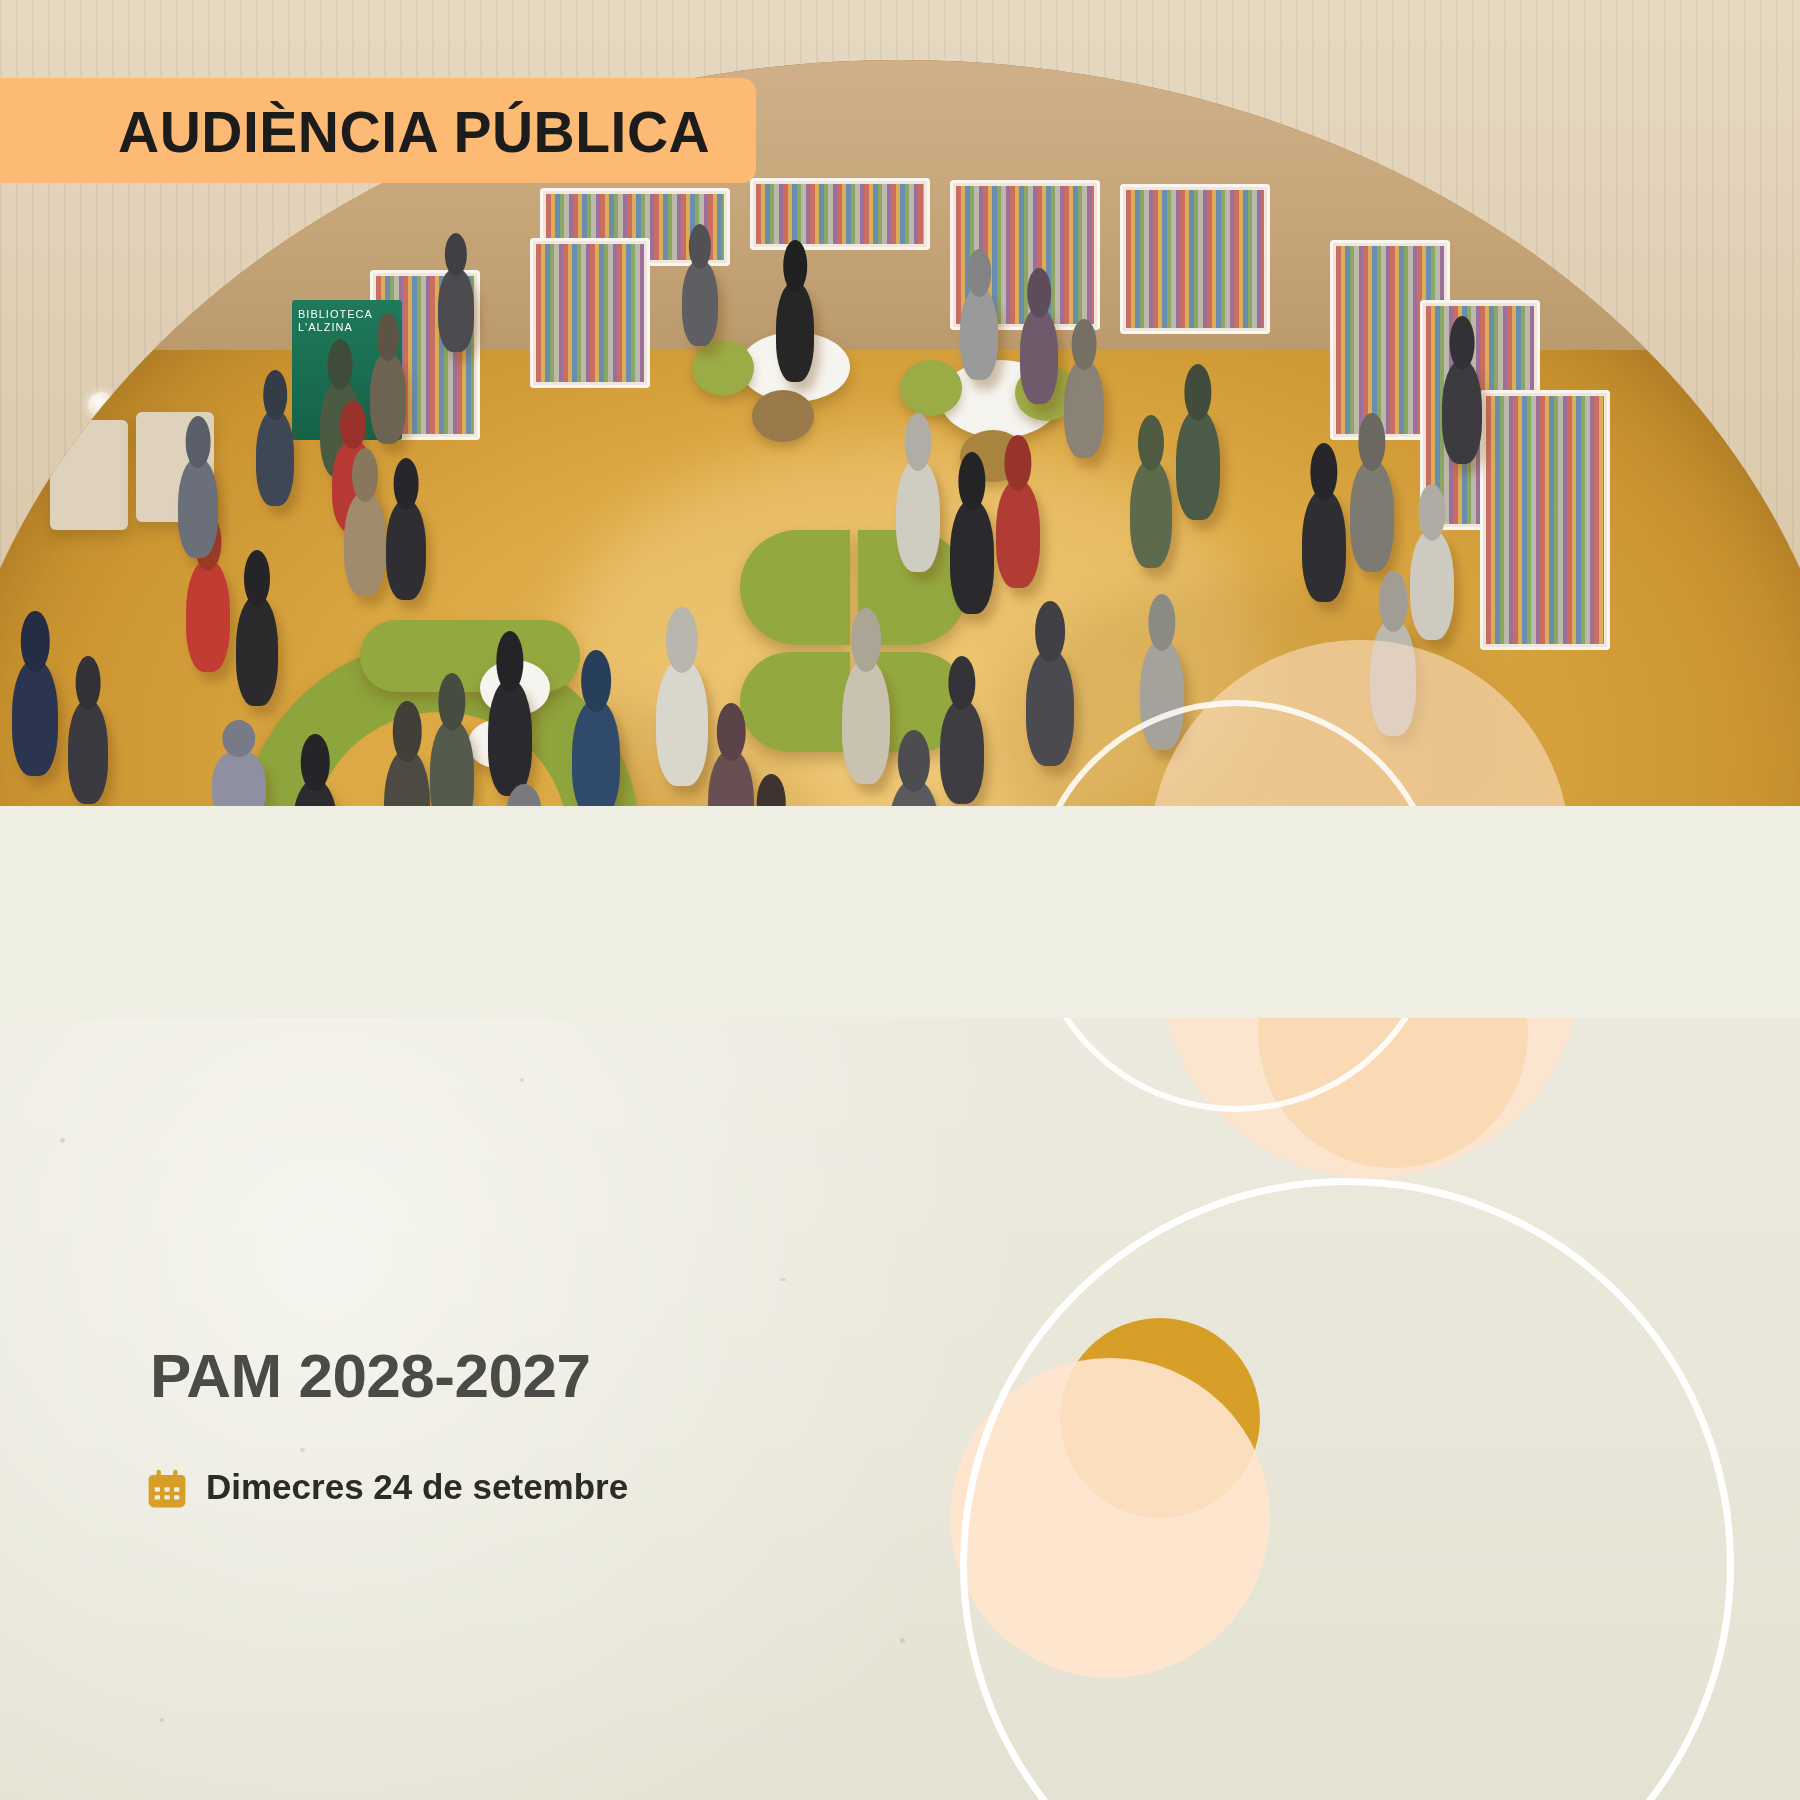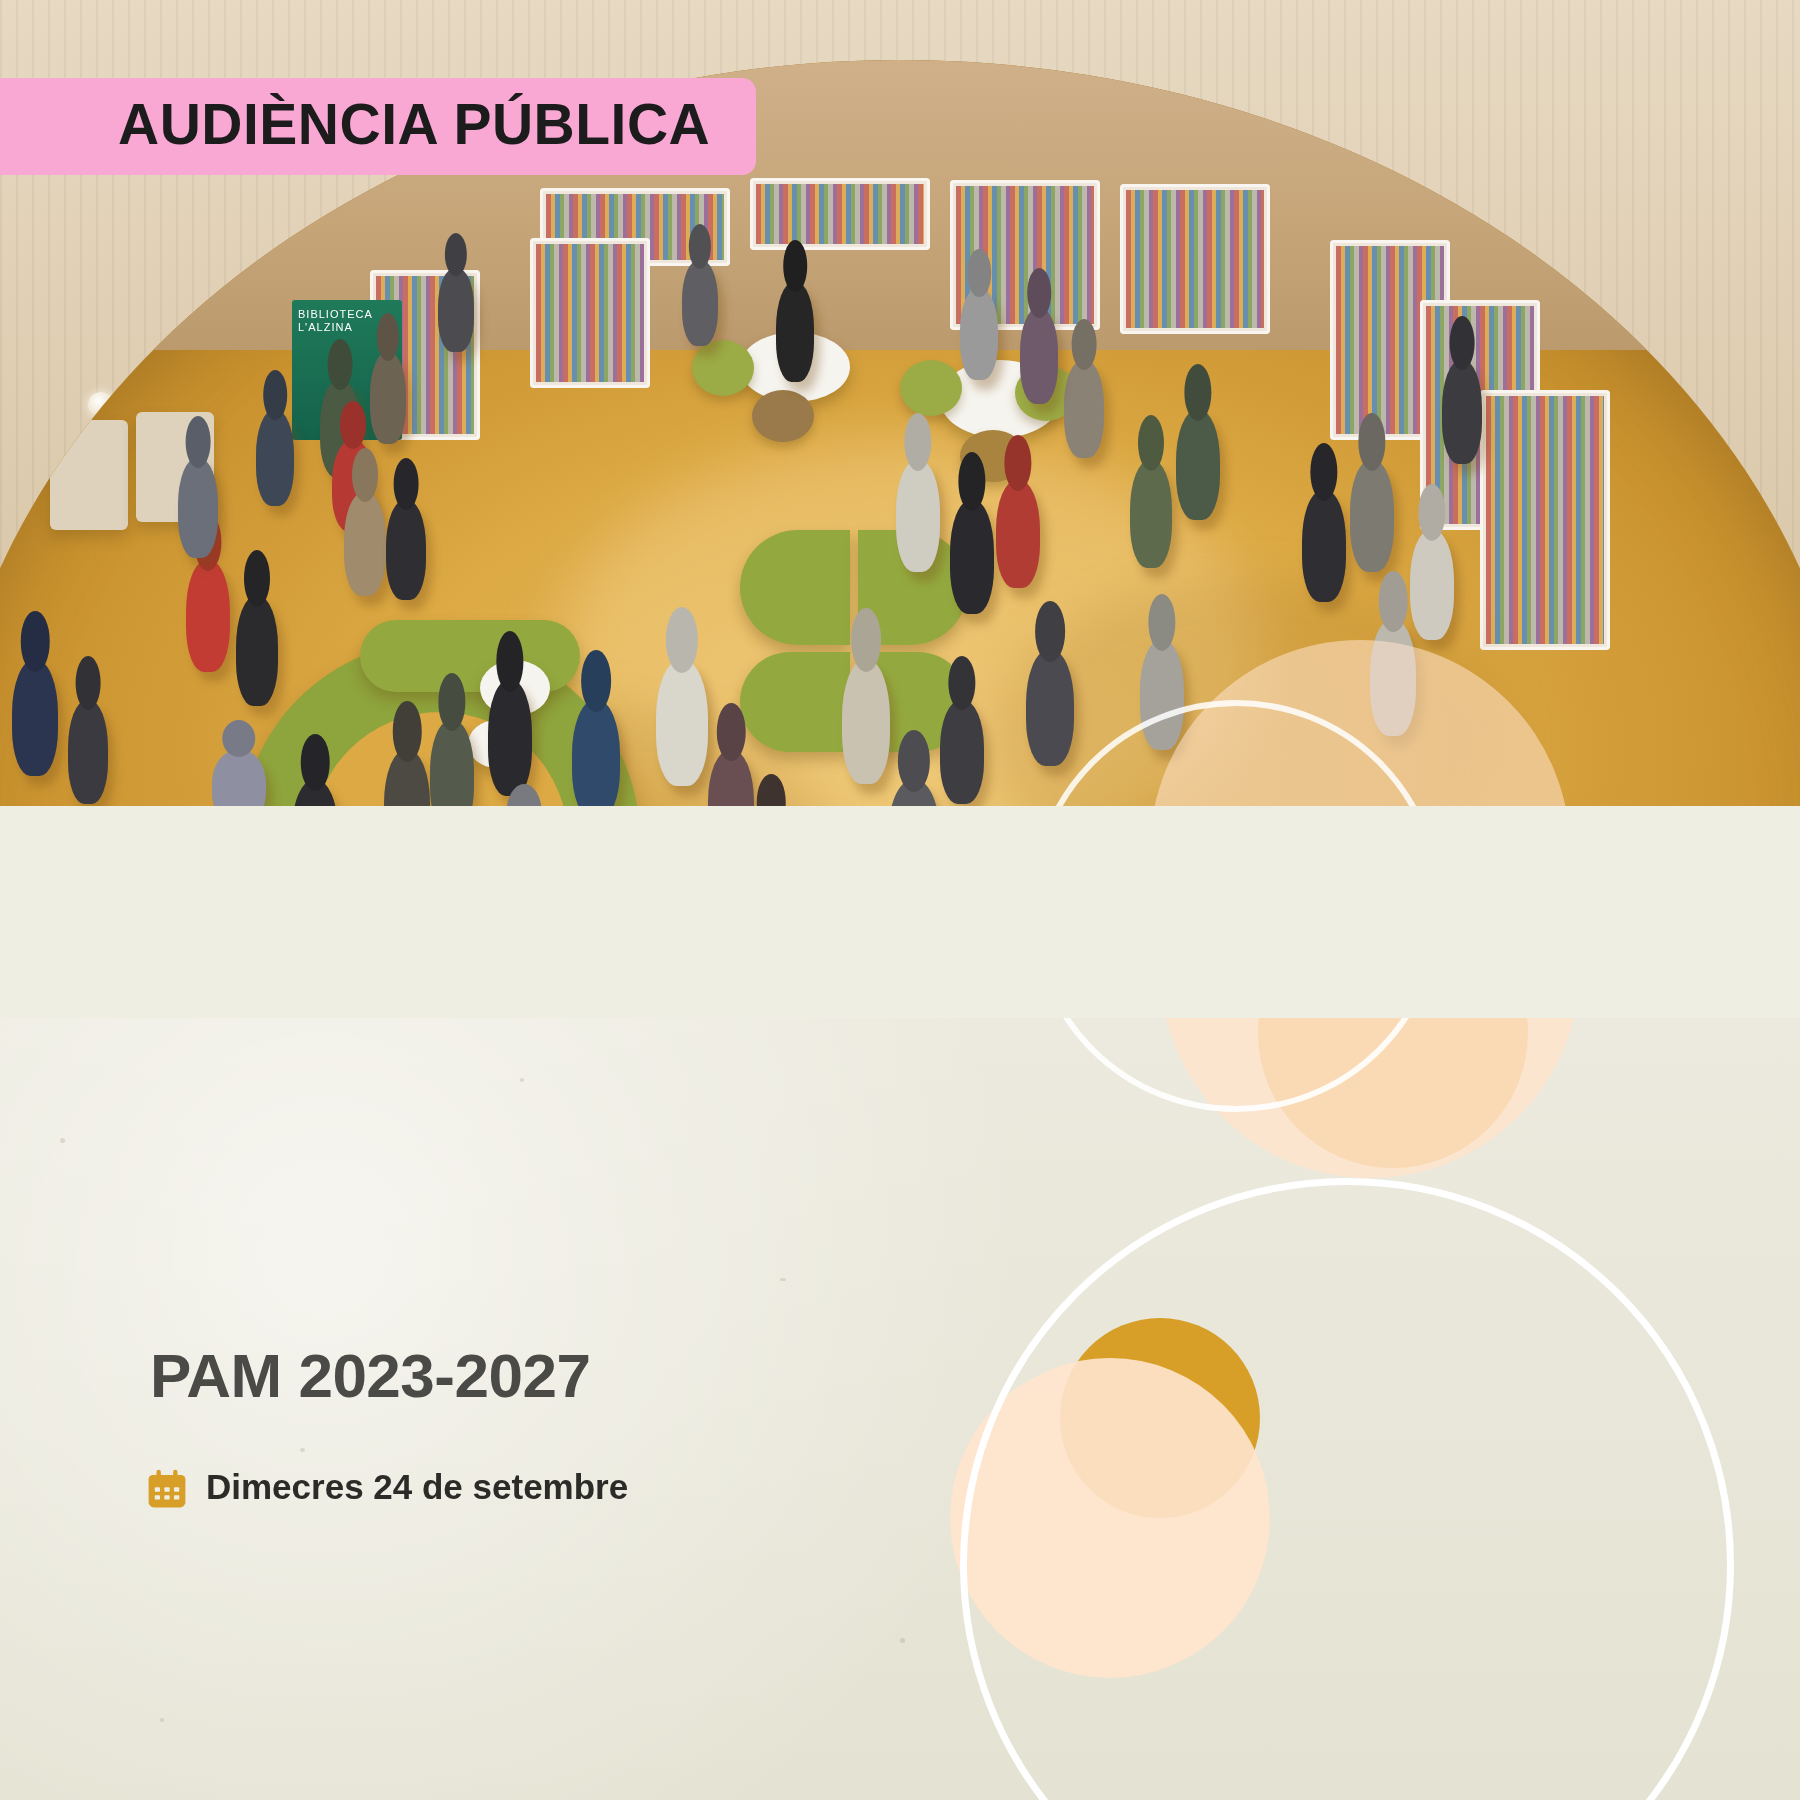--- a/index.html
+++ b/index.html
@@ -178,22 +178,22 @@
     position: absolute;
     border-radius: 50%;
     pointer-events: none;
   }
 
   
   .kicker {
     position: absolute;
     left: 0;
     top: 78px;
-    background: #f9a8d4;
-    padding: 18px 46px 22px 118px;
+    background: #fdba74;
+    padding: 26px 46px 22px 118px;
     border-radius: 0 14px 14px 0;
   }
   .kicker span {
     display: block;
     font-size: 57px;
     font-weight: bold;
     letter-spacing: 0.5px;
     color: #1c1c1c;
     line-height: 1;
   }
@@ -394,21 +394,21 @@
     <div class="deco" style="left:950px; top:340px; width:320px; height:320px; background:rgba(255,228,205,0.9);"></div>
     <div class="deco" style="left:960px; top:160px; width:760px; height:760px; border:7px solid #ffffff;"></div>
 
     <div class="speckle" style="left:60px; top:120px; width:5px; height:5px;"></div>
     <div class="speckle" style="left:520px; top:60px; width:4px; height:4px;"></div>
     <div class="speckle" style="left:780px; top:260px; width:6px; height:3px;"></div>
     <div class="speckle" style="left:300px; top:430px; width:5px; height:4px;"></div>
     <div class="speckle" style="left:900px; top:620px; width:5px; height:5px;"></div>
     <div class="speckle" style="left:160px; top:700px; width:4px; height:4px;"></div>
 
-    <div class="subtitle">PAM 2023-2027</div>
+    <div class="subtitle">PAM 2028-2027</div>
 
     <div class="info-list">
 
       <div class="info-row">
         <svg class="info-icon" viewBox="0 0 48 48">
           <rect x="3" y="8" width="42" height="37" rx="6" fill="#d79f28"></rect>
           <rect x="3" y="8" width="42" height="10" rx="5" fill="#d79f28"></rect>
           <rect x="12" y="2" width="5" height="10" rx="2.5" fill="#d79f28"></rect>
           <rect x="31" y="2" width="5" height="10" rx="2.5" fill="#d79f28"></rect>
           <g fill="#efeee2">

